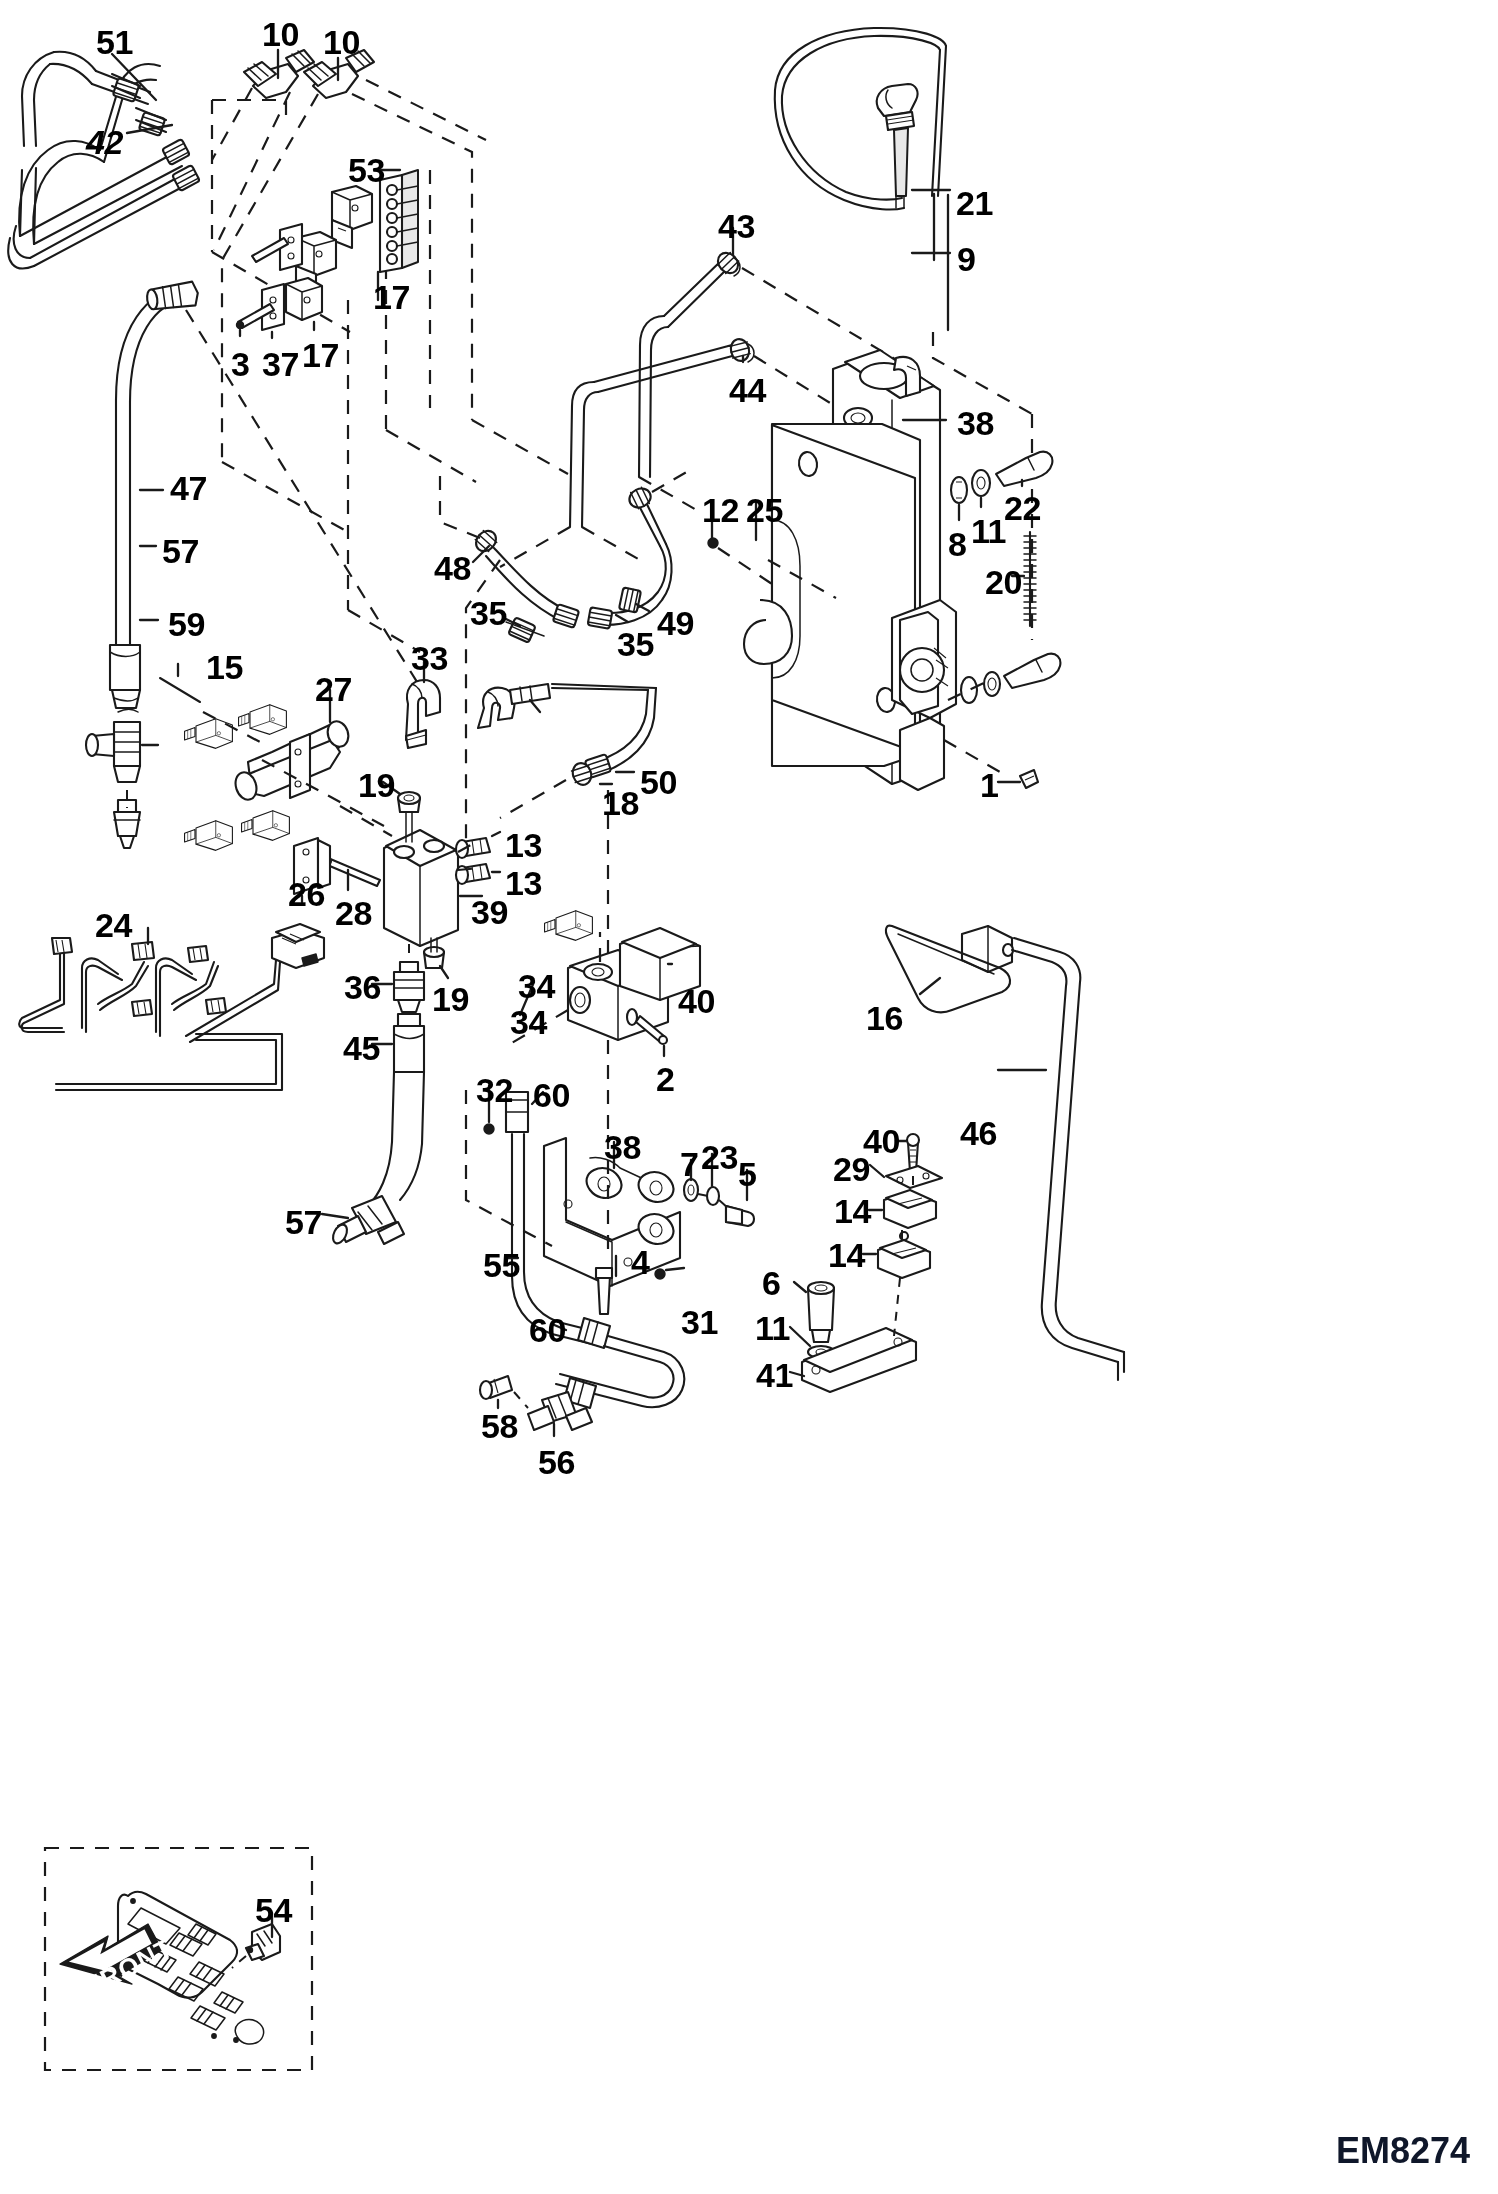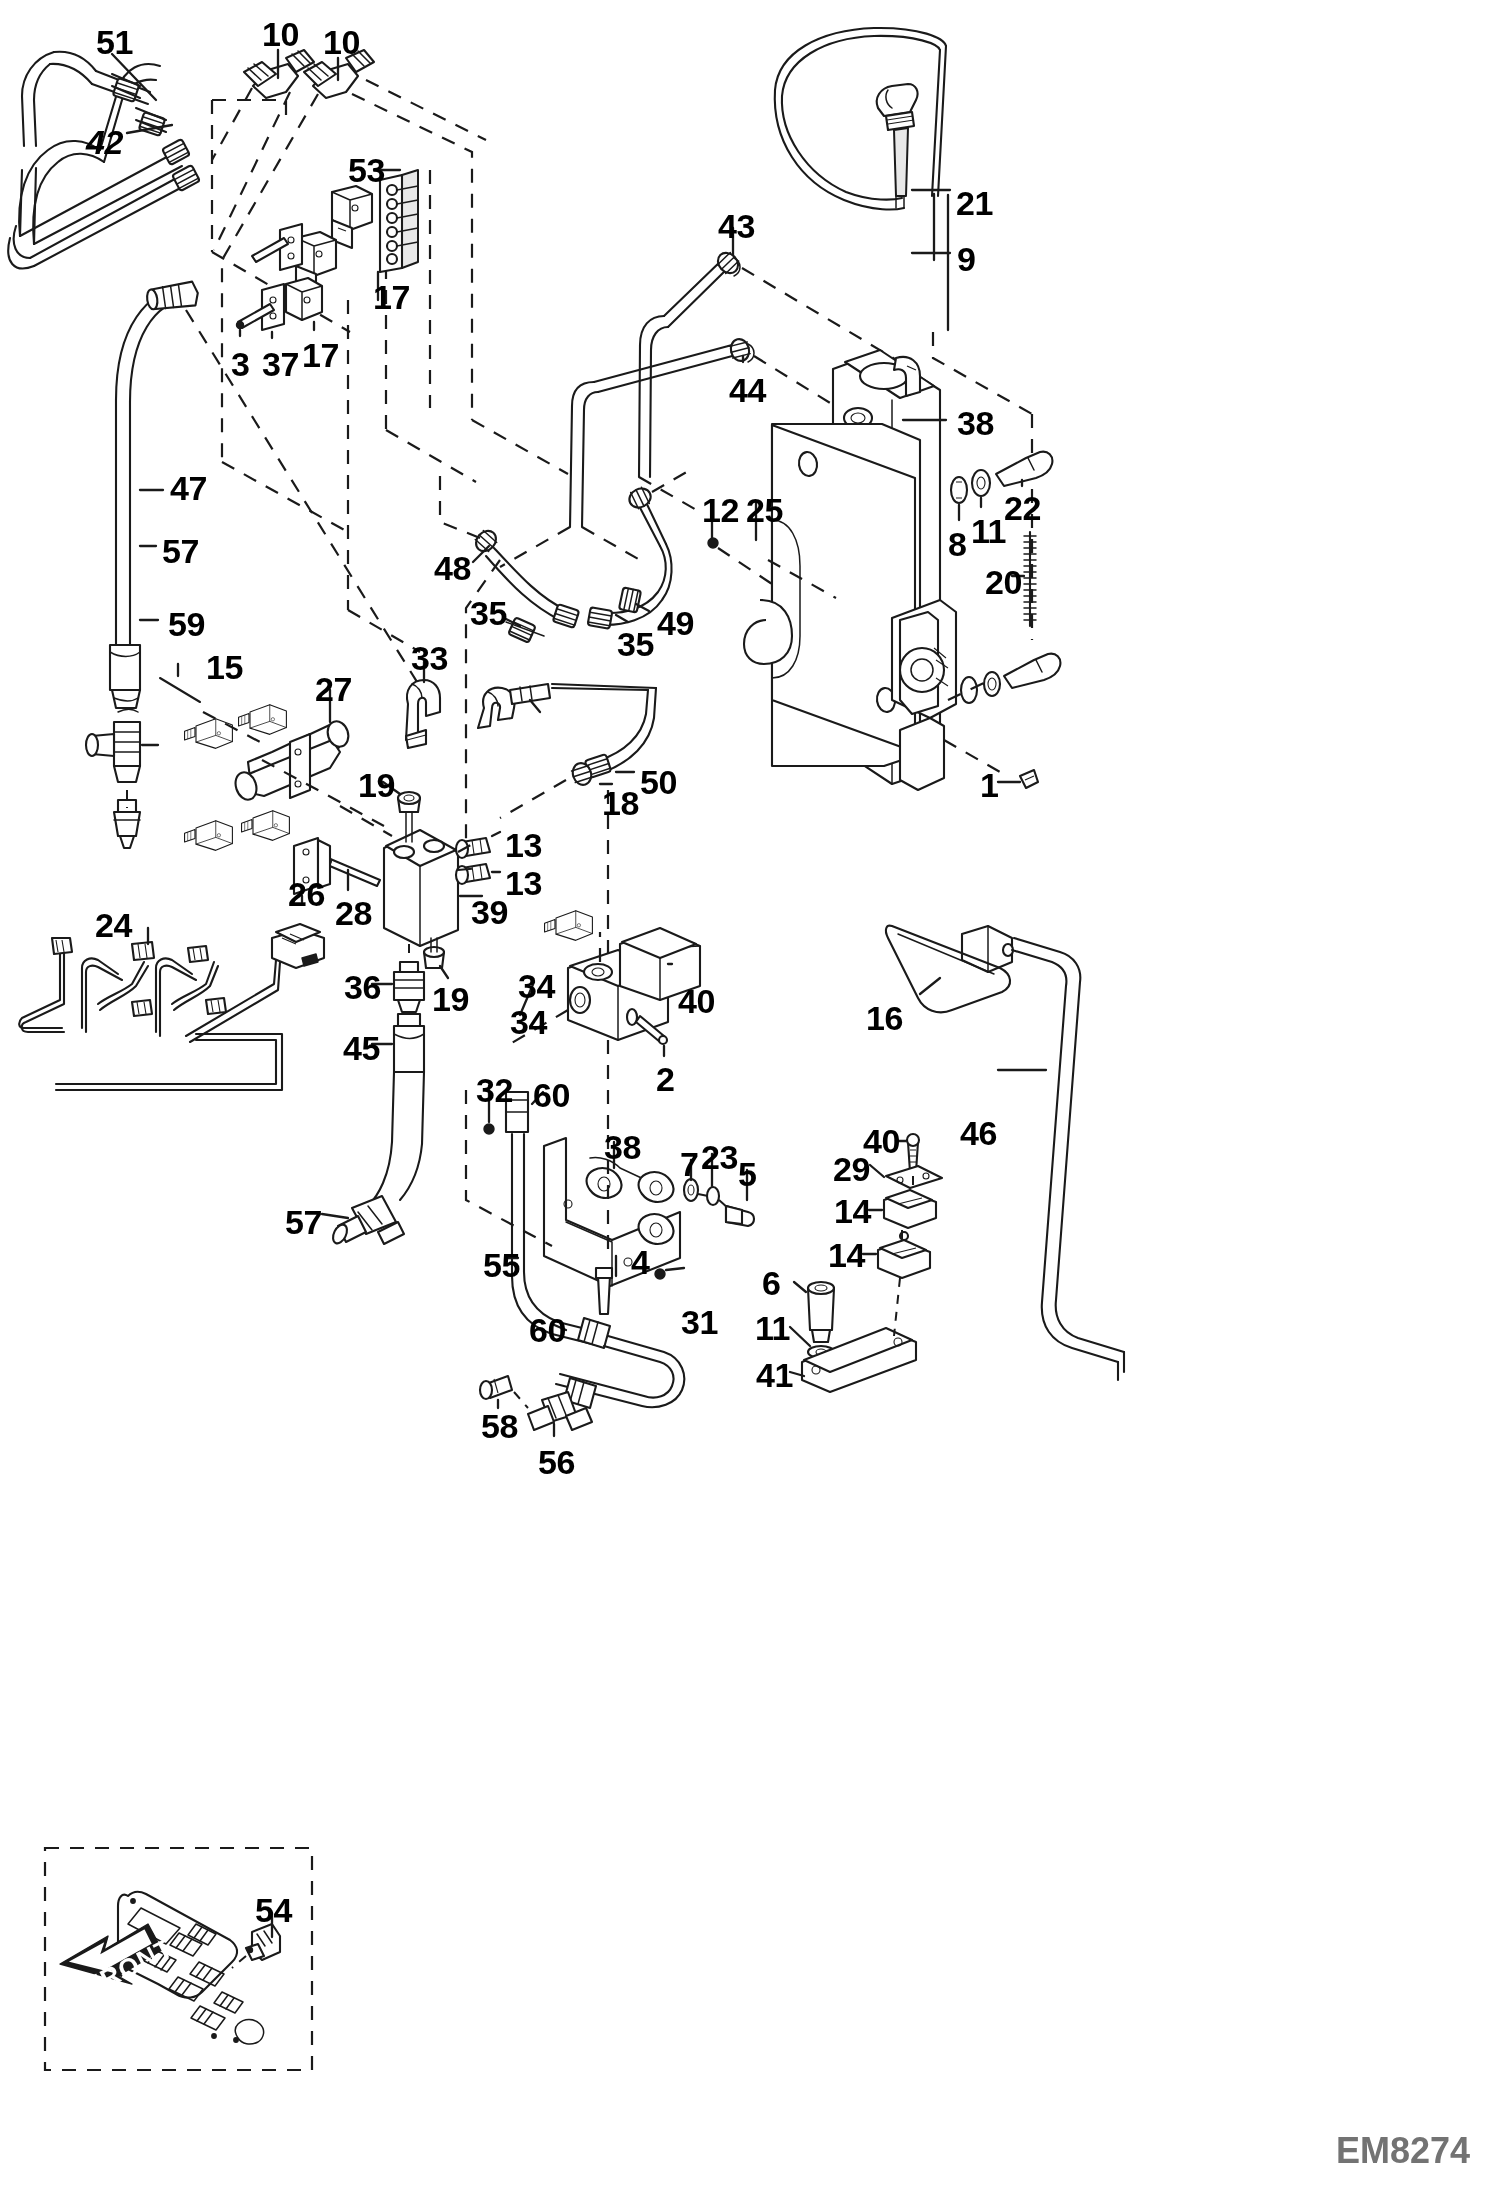--- a/index.html
+++ b/index.html
@@ -18,21 +18,21 @@
     line-height:1;
   }
   #figcode{
     position:absolute;
     right:28px;
     bottom:22px;
     font-family:"Liberation Sans",sans-serif;
     font-weight:bold;
     font-size:36px;
     letter-spacing:0px;
-    color:#737373;
+    color:#0f172a;
   }
   .frontlabel{
     position:absolute;
     font-family:"Liberation Sans",sans-serif;
     font-weight:bold;
     font-size:26px;
     color:#fff;
     transform:rotate(-27deg);
     letter-spacing:1px;
   }

